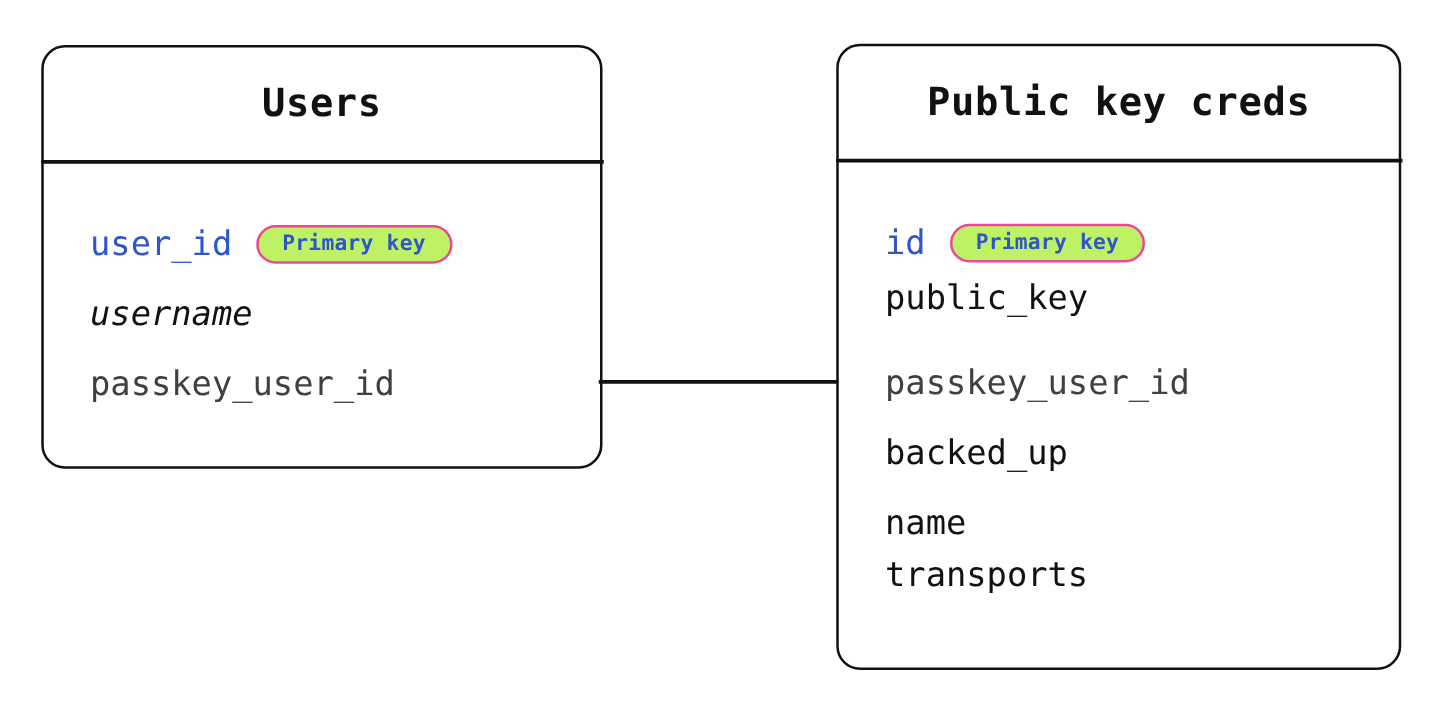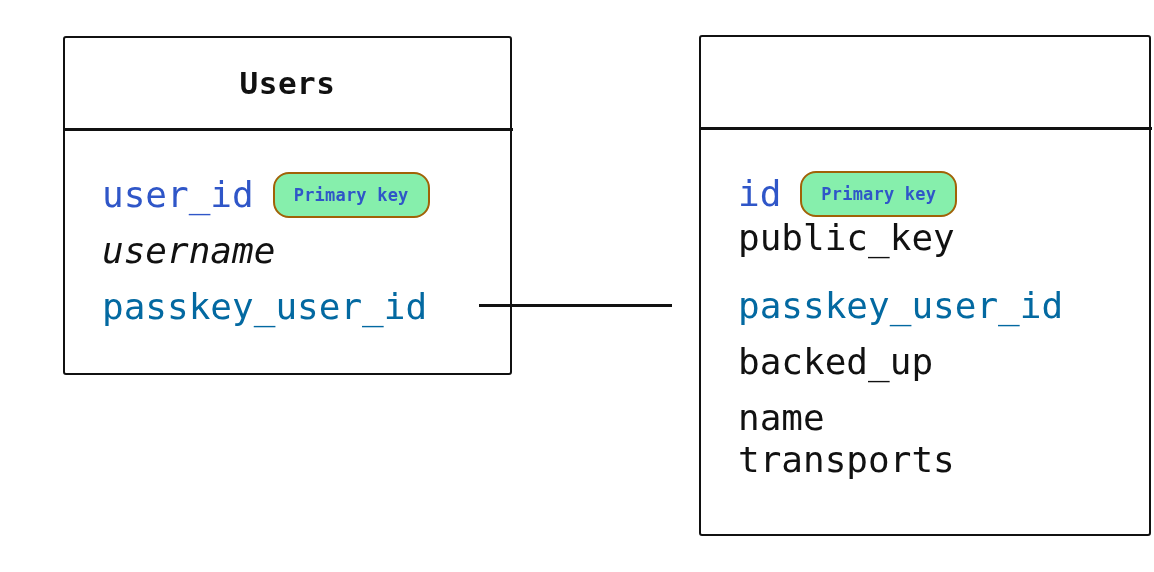--- a/index.html
+++ b/index.html
@@ -17,22 +17,21 @@
     background: #ffffff;
     overflow: hidden;
   }
 
   
   .entity {
     position: absolute;
     box-sizing: border-box;
     background: #ffffff;
     border: 2.5px solid #111111;
-    border-radius: 3px;
-    margin-left: 30px;
+    border-radius: 19px;
   }
   #entity-users {
     left: 33px;
     top: 36px;
     width: 449px;
     height: 339px;
   }
   #entity-credentials {
     left: 669px;
     top: 35px;
@@ -78,41 +77,41 @@
   .field-row {
     position: absolute;
     left: 37px;
     height: 34px;
     display: flex;
     align-items: center;
     white-space: nowrap;
   }
   .field-name {
     font-family: "DejaVu Sans Mono", monospace;
-    font-size: 36px;
+    font-size: 27px;
     line-height: 1;
     color: #111111;
   }
   .field-name.key {
     color: #2f56c8;
   }
   .field-name.fk {
-    color: #0369a1;
+    color: #404040;
     text-align: right;
   }
 
   
   .pk-badge {
     margin-left: 19px;
     box-sizing: border-box;
-    height: 46px;
+    height: 31px;
     padding: 0 19px;
-    border: 2px solid #a16207;
+    border: 2px solid #ec4899;
     border-radius: 16px;
-    background: #86efac;
+    background: #bef264;
     display: inline-flex;
     align-items: center;
     justify-content: center;
   }
   .pk-badge-label {
     font-family: "DejaVu Sans Mono", monospace;
     font-weight: bold;
     font-size: 17px;
     letter-spacing: 0.2px;
     color: #2f56c8;
@@ -156,20 +155,23 @@
       <div class="field-row" style="top:162px;">
         <span class="field-name fk">passkey_user_id</span>
       </div>
 
     </div>
   </div>
 
   <div id="relationship-connector"></div>
 
   <div class="entity" id="entity-credentials">
+    <div class="entity-header">
+      <div class="entity-title">Public key creds</div>
+    </div>
     <div class="header-rule"></div>
 
     <div class="fields">
 
       <div class="field-row" style="top:50px;">
         <span class="field-name key">id</span>
         <span class="pk-badge">
           <span class="pk-badge-label">Primary key</span>
         </span>
       </div>

